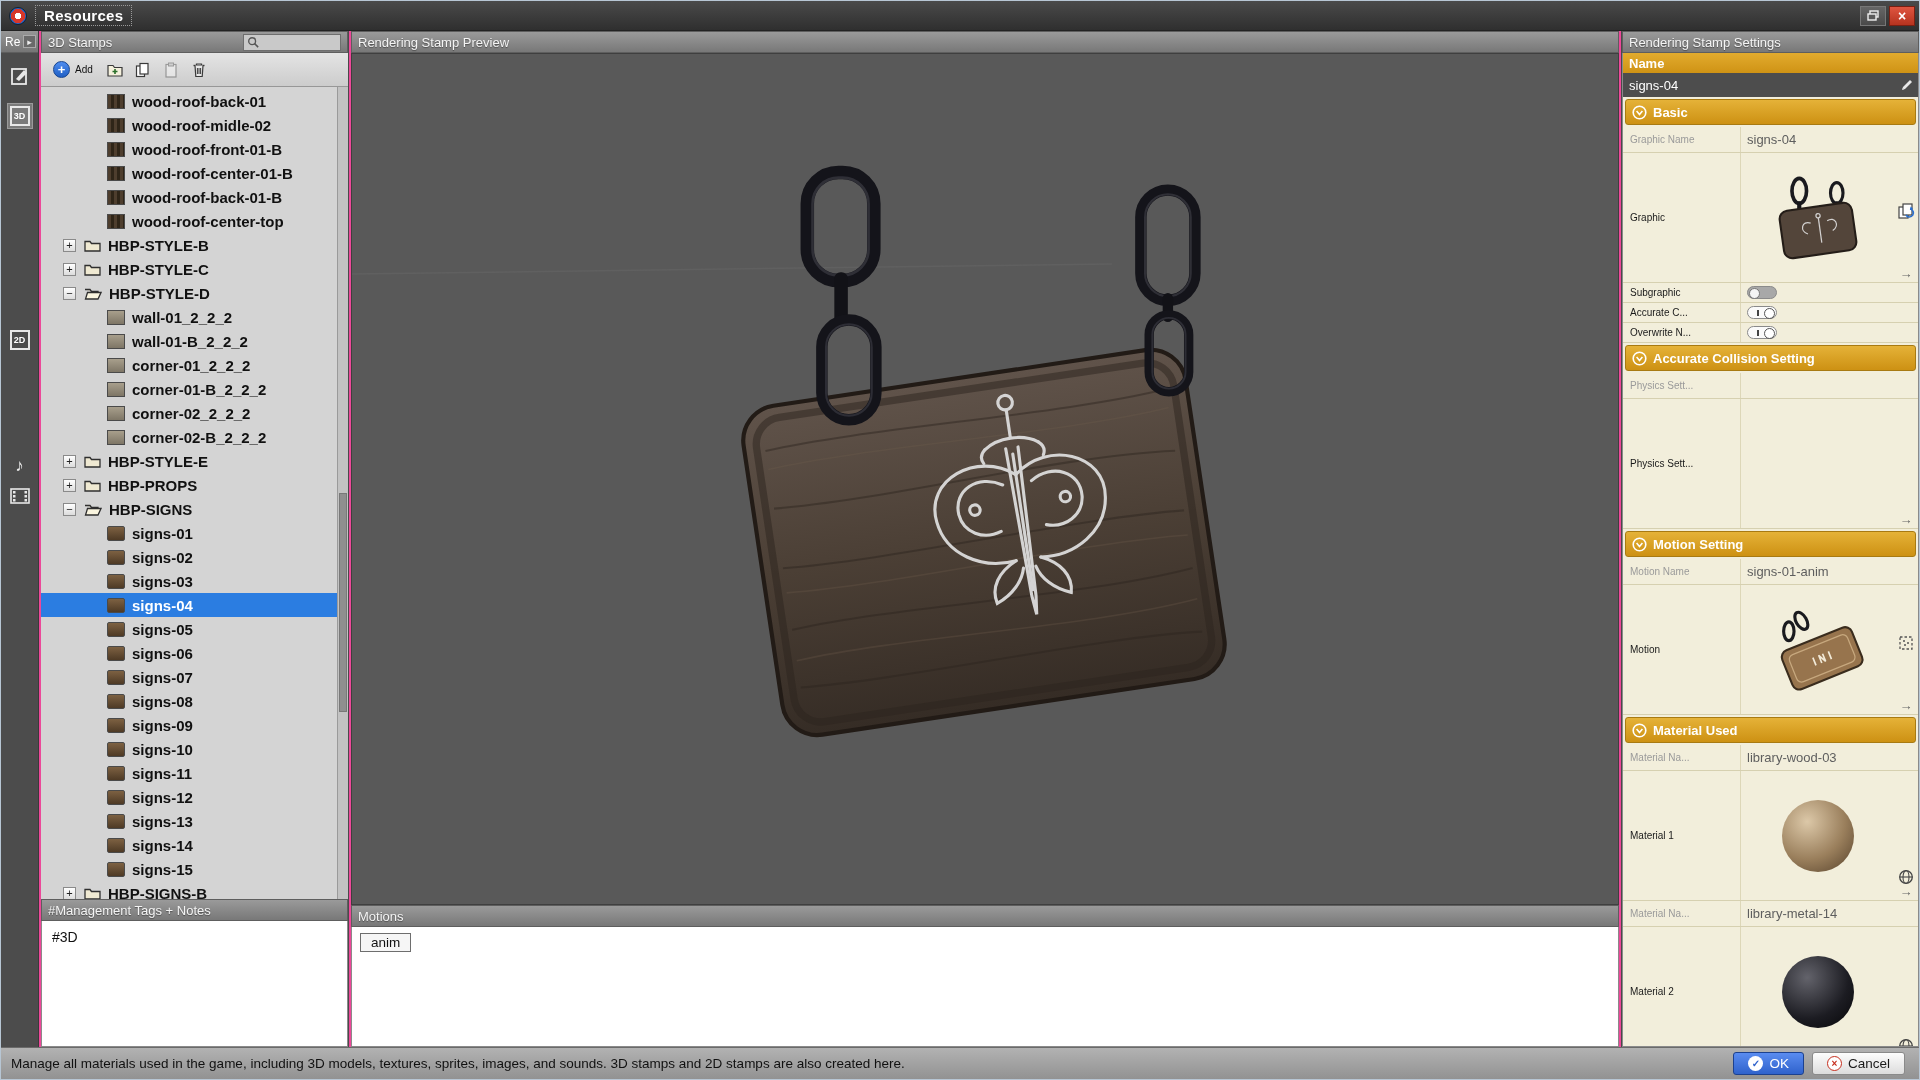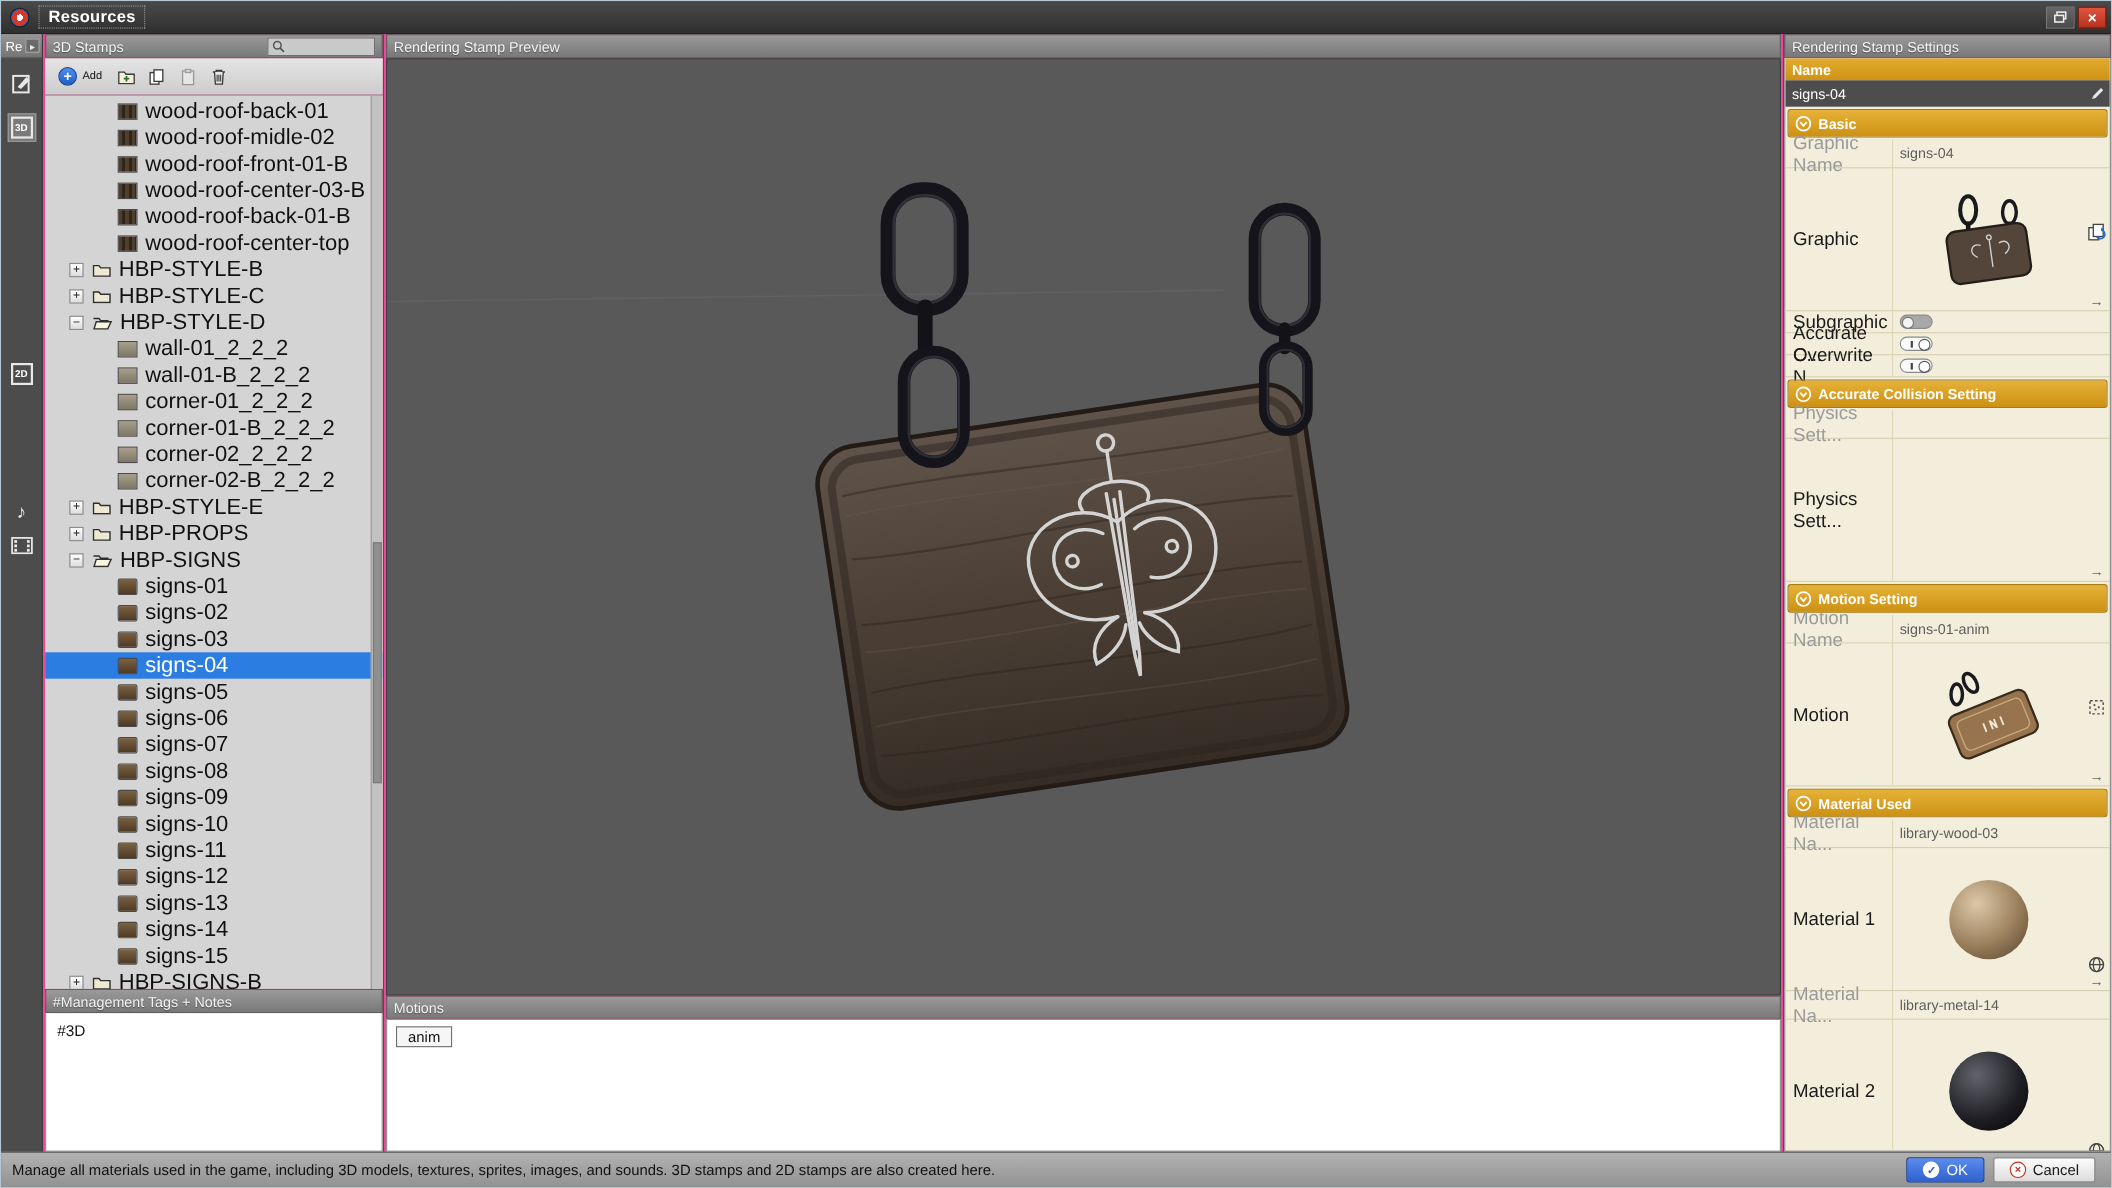--- a/index.html
+++ b/index.html
@@ -51,21 +51,21 @@
   .expander { width:13px; height:13px; border:1px solid #8a8a8a; background:linear-gradient(#fff,#dcdcdc); display:flex; align-items:center; justify-content:center; font-size:11px; line-height:1; color:#222; flex:0 0 auto; }
   .expander::before { content:"+"; }
   .tree-row.expanded .expander::before { content:"−"; }
   .folder-icon { margin-left:8px; display:flex; align-items:center; }
   .folder-icon .f-open { display:none; }
   .tree-row.expanded .f-open { display:inline; }
   .thumb { width:18px; height:15px; border:1px solid #4a4a4a; flex:0 0 auto; }
   .thumb.roof { background:repeating-linear-gradient(90deg,#4e3e2e 0 3px,#2f2518 3px 6px); }
   .thumb.wall { background:linear-gradient(#a89f8c,#7e7666); }
   .thumb.sign { background:linear-gradient(#7d6142,#4e3a25); border-radius:2px; }
-  .row-label { margin-left:7px; font-size:20px; color:#111; }
+  .row-label { margin-left:7px; font-size:15px; color:#111;font-weight:bold; }
   .tree-row.selected { background:#2b7de1; }
   .tree-row.selected .row-label { color:#fff; }
   .scrollbar { position:absolute; top:0; right:0; bottom:0; width:11px; background:#c2c2c2; border-left:1px solid #9a9a9a; }
   .scroll-thumb { position:absolute; left:1px; right:1px; top:50%; height:27%; background:#8f8f8f; border:1px solid #787878; }
 
   .tags-content { flex:1; background:#ffffff; border:1px solid #8a8a8a; border-top:0; padding:8px 10px; font-size:14px; color:#111; min-height:0; }
 
   
   .col-center { flex:1; display:flex; flex-direction:column; margin:0 2px; min-width:0; min-height:0; }
   .tb-btn { display:flex; align-items:center; gap:6px; padding:3px 8px; font-size:13px; color:#111; }
@@ -78,21 +78,21 @@
   .motion-item { display:inline-block; border:1px solid #6e6e6e; background:#f6f6f6; padding:1px 10px; font-size:13.5px; color:#111; }
 
   
   .col-right { width:298px; flex:0 0 auto; display:flex; flex-direction:column; border-left:1px solid #4a4a4a; min-height:0; }
   .settings-body { flex:1; background:#f2eedb; border:1px solid #8a8a8a; border-top:0; overflow:hidden; display:flex; flex-direction:column; min-height:0; }
   .orange-flat { height:20px; background:linear-gradient(#e2ab2e,#cf9315); color:#fff; font-size:13px; font-weight:bold; display:flex; align-items:center; padding:0 6px; flex:0 0 auto; }
   .name-row { height:24px; background:#4d4d4d; display:flex; align-items:center; padding:0 4px 0 6px; flex:0 0 auto; }
   .name-text { color:#fff; font-size:13px; flex:1; }
   .sec-hdr { height:26px; margin:2px; border-radius:3px; background:linear-gradient(#e5b238,#cd9113); border:1px solid #a87a12; color:#fff; font-size:13px; font-weight:bold; display:flex; align-items:center; gap:6px; padding:0 6px; flex:0 0 auto; }
   .srow { display:flex; border-bottom:1px solid #d6d0b0; flex:0 0 auto; }
-  .srow .slabel { width:98px; padding:4px 4px 4px 7px; font-size:17px; color:#1a1a1a; border-right:1px solid #ddd7b8; display:flex; align-items:center; }
+  .srow .slabel { width:118px; padding:4px 4px 4px 7px; font-size:10px; color:#1a1a1a; border-right:1px solid #ddd7b8; display:flex; align-items:center; }
   .srow .slabel.dim { color:#9a9a9a; }
   .srow .svalue { flex:1; padding:4px 6px; font-size:13px; color:#5e5e5e; display:flex; align-items:center; min-width:0; }
   .srow .sstrip { width:24px; display:flex; flex-direction:column; align-items:center; justify-content:flex-end; padding:2px 0; }
   .srow.h26 { height:26px; }
   .srow.h20 { height:20px; }
   .srow.tall { height:130px; }
   .srow.tall .slabel { align-items:center; }
   .srow.tall .svalue { justify-content:center; }
   .arrow-glyph { font-size:13px; color:#666; line-height:1; }
   .mid-icon { margin-bottom:auto; margin-top:auto; }
@@ -235,21 +235,21 @@
 
           <div class="tree-row leaf">
 
             <span class="thumb roof"></span>
             <span class="row-label">wood-roof-front-01-B</span>
           </div>
 
           <div class="tree-row leaf">
 
             <span class="thumb roof"></span>
-            <span class="row-label">wood-roof-center-03-B</span>
+            <span class="row-label">wood-roof-center-01-B</span>
           </div>
 
           <div class="tree-row leaf">
 
             <span class="thumb roof"></span>
             <span class="row-label">wood-roof-back-01-B</span>
           </div>
 
           <div class="tree-row leaf">
 

